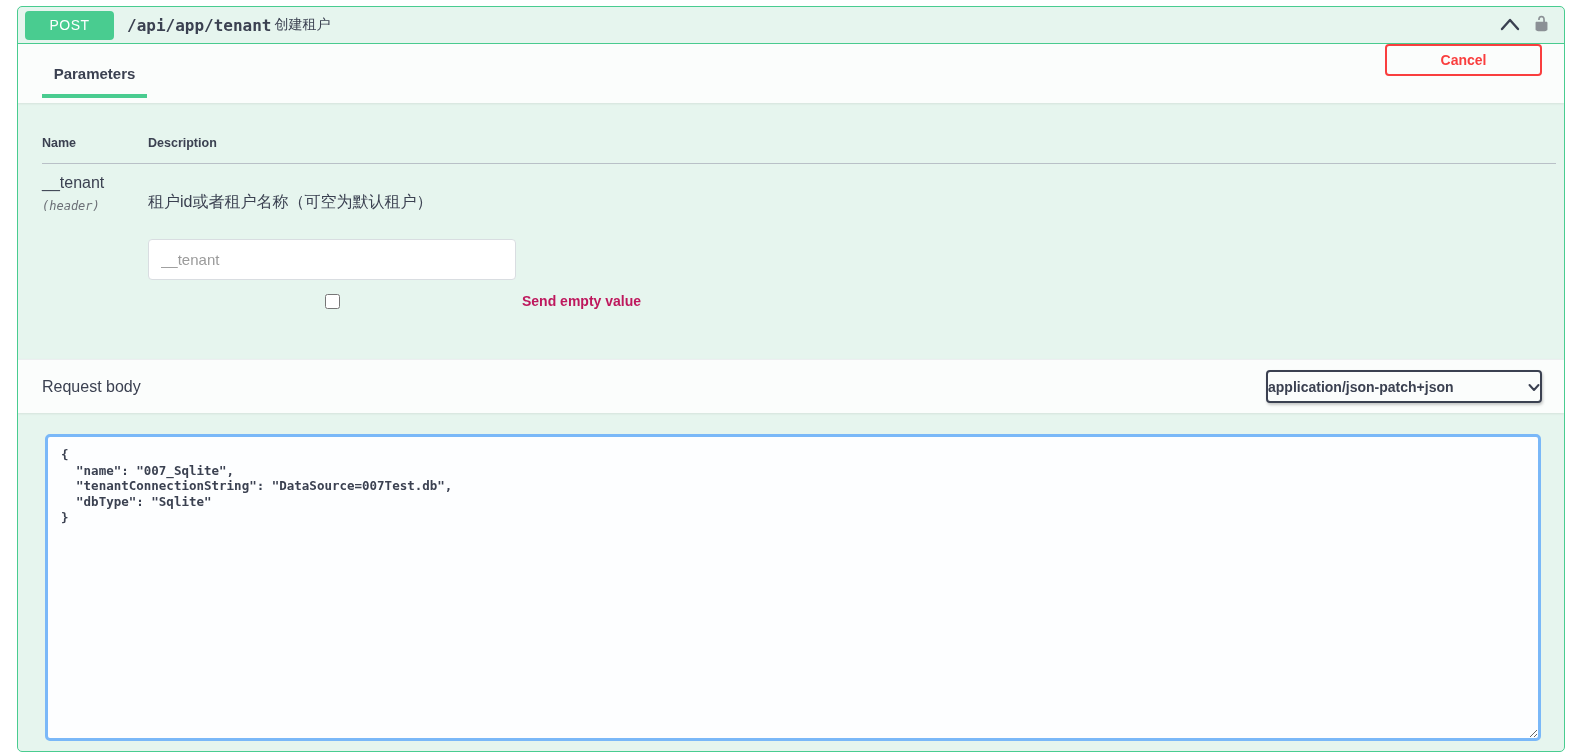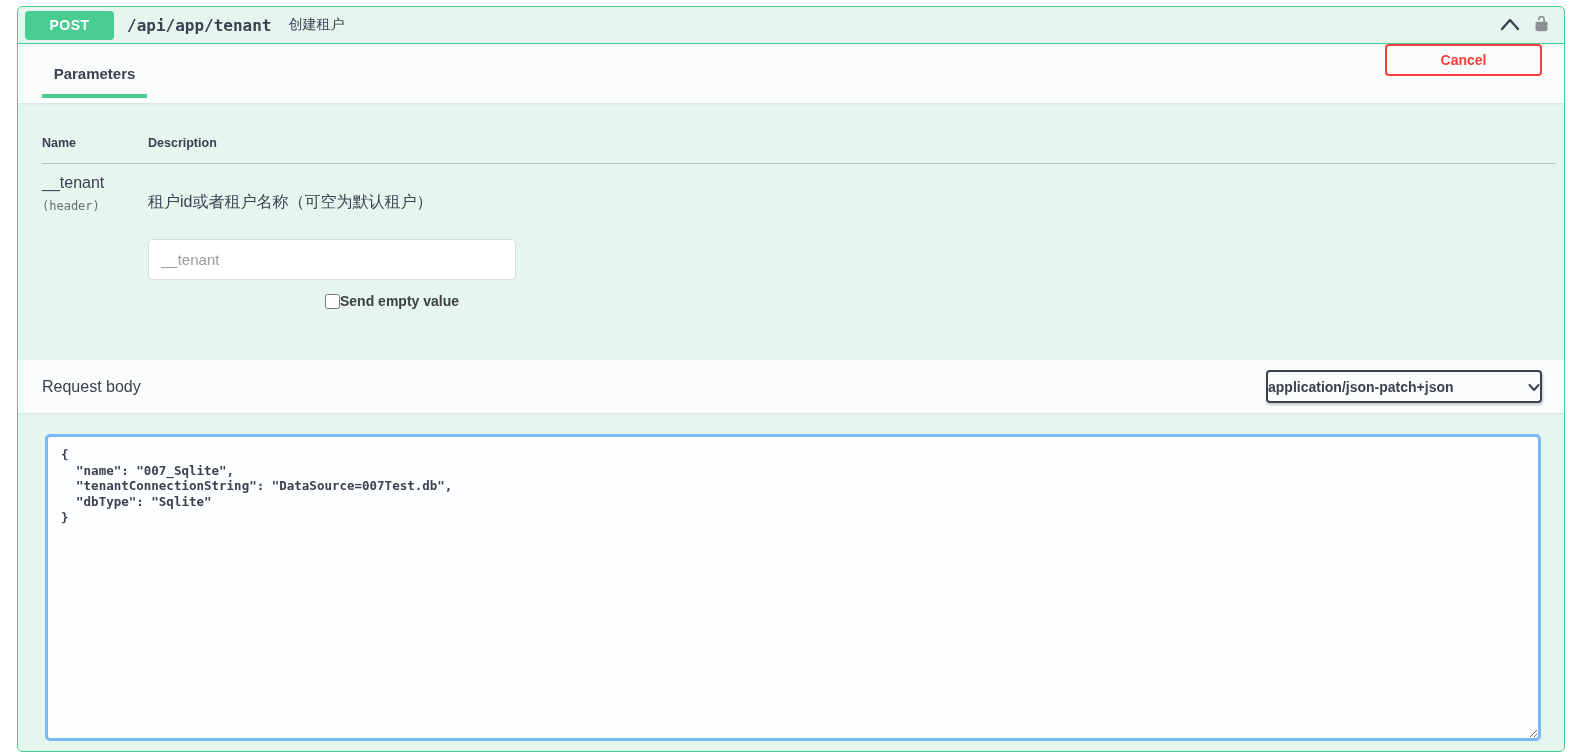--- a/index.html
+++ b/index.html
@@ -23,41 +23,41 @@
   .opblock-summary {
     display: flex;
     align-items: center;
     height: 37px;
     padding: 0 14px 0 7px;
     border-bottom: 1px solid #49cc90;
   }
   .method-badge {
     background: #49cc90;
     color: #ffffff;
-    font-weight: bold;
+    font-weight: normal;
     font-size: 14px;
     letter-spacing: .5px;
     border-radius: 4px;
     width: 89px;
     height: 29px;
     display: flex;
     align-items: center;
     justify-content: center;
     flex: 0 0 auto;
   }
   .endpoint-path {
     font-family: "DejaVu Sans Mono", "Liberation Mono", monospace;
     font-weight: bold;
     font-size: 16px;
     margin-left: 13px;
     color: #3b4151;
   }
   .endpoint-summary {
     font-size: 14px;
-    margin-left: 17px;
+    margin-left: 3px;
     color: #3b4151;
   }
   .summary-right {
     margin-left: auto;
     display: flex;
     align-items: center;
     gap: 12px;
   }
   .icon-btn { background: none; border: none; cursor: pointer; display: flex; align-items: center; padding: 0; }
 
@@ -126,20 +126,21 @@
     grid-column: 1 / 3;
     border-bottom: 1px solid #b9c0c7;
   }
   .param-name-cell { padding-top: 10px; }
   .param-name {
     font-size: 16px;
     color: #3b4151;
   }
   .param-location {
     font-family: "DejaVu Sans Mono", "Liberation Mono", monospace;
+    font-style: italic;
     font-size: 12px;
     color: #6b6f76;
     margin-top: 7px;
     display: block;
   }
   .param-desc-cell { padding-top: 10px; }
   .param-description {
     font-size: 16px;
     color: #3b4151;
     margin-top: 18px;
@@ -164,23 +165,24 @@
     align-items: center;
   }
   .send-empty-checkbox {
     margin-left: 177px;
     width: 15px;
     height: 15px;
     accent-color: #ffffff;
     cursor: pointer;
   }
   .send-empty-label {
-    font-size: 14px;
-    font-weight: bold;
-    color: #404040;
+    margin-left: 182px;
+    font-size: 14px;
+    font-weight: bold;
+    color: #be185d;
   }
 
   
   .request-body-bar {
     background: #fbfdfc;
     height: 54px;
     padding: 0 22px 0 24px;
     display: flex;
     align-items: center;
     justify-content: space-between;

